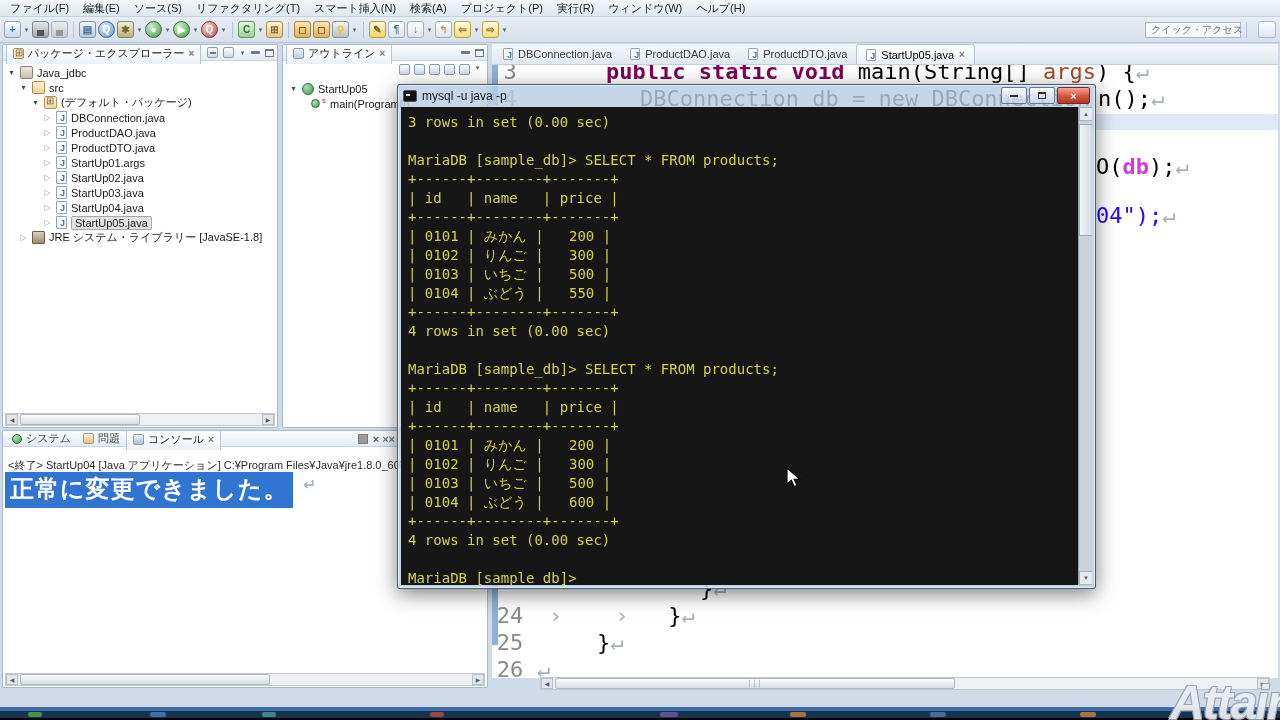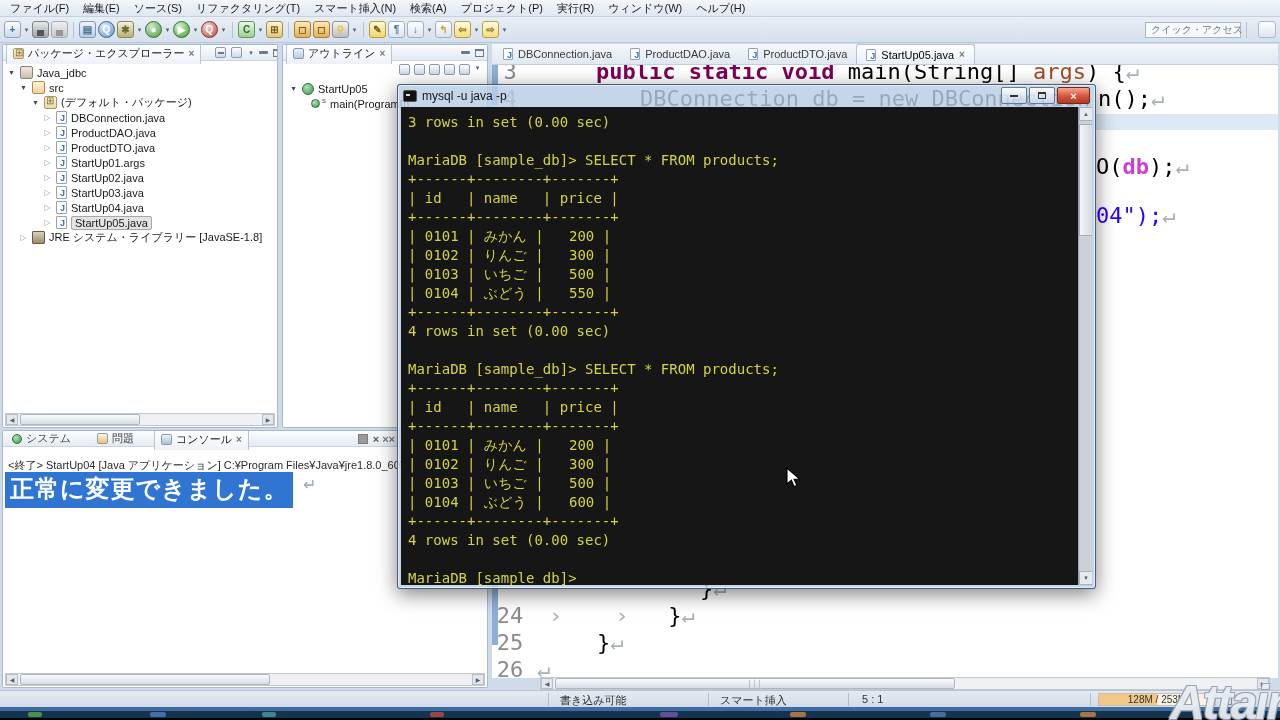--- a/index.html
+++ b/index.html
@@ -18,21 +18,21 @@
         font-size:10px;font-weight:bold;color:#fff}
   .caret{font-size:7px;color:#5a6574;width:7px;text-align:center}
   .tsep{width:1px;height:16px;background:#b7c3d3;margin:0 3px}
   .qaccess{margin-left:auto;width:96px;height:16px;background:#f6f8fb;border:1px solid #a9b8c9;
            font-size:10px;color:#6a7684;display:flex;align-items:center;padding-left:5px;white-space:nowrap}
   .persp{width:18px;height:17px;border:1px solid #aab9cb;border-radius:3px;background:linear-gradient(#fff,#dde6f1);margin-left:6px}
 
   
   .panel{position:absolute;background:#fff;border:1px solid #a9b9cc;border-radius:2px;overflow:hidden}
   .ptabbar{height:16px;background:linear-gradient(#fcfdfe,#e2eaf3);border-bottom:1px solid #c9d4e1;
-           display:flex;align-items:center;font-size:11px;padding:0 3px;gap:14px;white-space:nowrap}
+           display:flex;align-items:center;font-size:11px;padding:0 3px;gap:0;white-space:nowrap}
   .ptab{display:inline-flex;align-items:center;gap:4px;background:linear-gradient(#ffffff,#edf2f8);
         border:1px solid #b7c6d7;border-bottom:none;border-radius:3px 3px 0 0;height:21px;padding:0 6px;margin-top:1px}
   .ptab-plain{display:inline-flex;align-items:center;gap:4px;padding:0 6px;color:#444}
   .xclose{color:#777;font-size:10px;font-weight:bold}
   .sicon{display:inline-block;width:11px;height:11px;border:1px solid #8b9bae;border-radius:2px;background:linear-gradient(#fdfdfd,#cfdae8)}
   .mbar{display:inline-block;width:9px;height:3px;background:#6b7a8c;border-radius:1px}
   .mbox{display:inline-block;width:9px;height:8px;border:1px solid #6b7a8c;border-top-width:2px}
 
   
   .trow{display:flex;align-items:center;height:15px;font-size:11px;gap:4px;white-space:nowrap;padding-right:4px}
@@ -358,21 +358,21 @@
   </div>
 
   <div class="editor-bg">
 
     <div class="curline" style="top:49px"></div>
 
     <div class="rangebar" style="top:0;height:40px"></div>
     <div class="rangebar" style="top:510px;height:70px"></div>
 
     <div class="gutnum" style="top:-7px">3</div>
-    <div class="cline" style="left:104px;top:-7px"><span class="kw">public static void</span><span> main(String[] </span><span class="param">args</span><span>) {</span><span class="wsmark">↵</span></div>
+    <div class="cline" style="left:114px;top:-7px"><span class="kw">public static void</span><span> main(String[] </span><span class="param">args</span><span>) {</span><span class="wsmark">↵</span></div>
     <div class="gutnum" style="top:20px">4</div>
     <div class="cline" style="left:148px;top:20px;width:450px;overflow:hidden;filter:blur(.6px)">DBConnection db = new DBConnection();</div>
 
     <div class="cline" style="left:606px;top:20px"><span>n();</span><span class="wsmark">↵</span></div>
     <div class="cline" style="left:604px;top:88px"><span>O(</span><span class="varp">db</span><span>);</span><span class="wsmark">↵</span></div>
     <div class="cline strlit" style="left:604px;top:137px"><span>04");</span><span class="wsmark" style="color:#a8b0ba">↵</span></div>
 
     <div class="cline" style="left:208px;top:510px"><span>}</span><span class="wsmark">↵</span></div>
     <div class="gutnum" style="top:537px">24</div>
     <div class="cline" style="left:57px;top:537px"><span class="wsmark">›</span><span>    </span><span class="wsmark">›</span><span>   </span><span>}</span><span class="wsmark">↵</span></div>
@@ -383,32 +383,20 @@
     <div class="gutnum" style="top:611px">27</div>
     <div class="cline" style="left:53px;top:611px">}</div>
   </div>
 
   <div class="hscroll" style="left:540px;top:677px;width:730px">
     <span class="harrow">◀</span>
       <span class="hthumb" style="width:400px;margin-left:2px">┆┆┆</span>
       <span class="harrow" style="margin-left:auto">▶</span>
   </div>
 
-  <div class="abs statusbar">
-    <span class="stsep" style="left:548px"></span>
-    <span class="abs" style="left:560px;top:2px">書き込み可能</span>
-    <span class="stsep" style="left:708px"></span>
-    <span class="abs" style="left:720px;top:2px">スマート挿入</span>
-    <span class="stsep" style="left:848px"></span>
-    <span class="abs" style="left:862px;top:2px">5 : 1</span>
-    <span class="stsep" style="left:1090px"></span>
-    <span class="heapbox"><span class="heapfill"></span><span class="heaptxt">128M / 253M</span></span>
-    <span class="trash"></span>
-    <span class="stsep" style="left:1240px"></span>
-  </div>
 
   <div class="term">
     <div class="term-title">
       <span class="cmdicon"></span>
       <span>mysql  -u java -p</span>
       <span style="margin-left:auto;display:inline-flex">
         <span class="wbtn">
             <span style="width:8px;height:2px;background:#333"></span>
           </span>
         <span class="wbtn">

